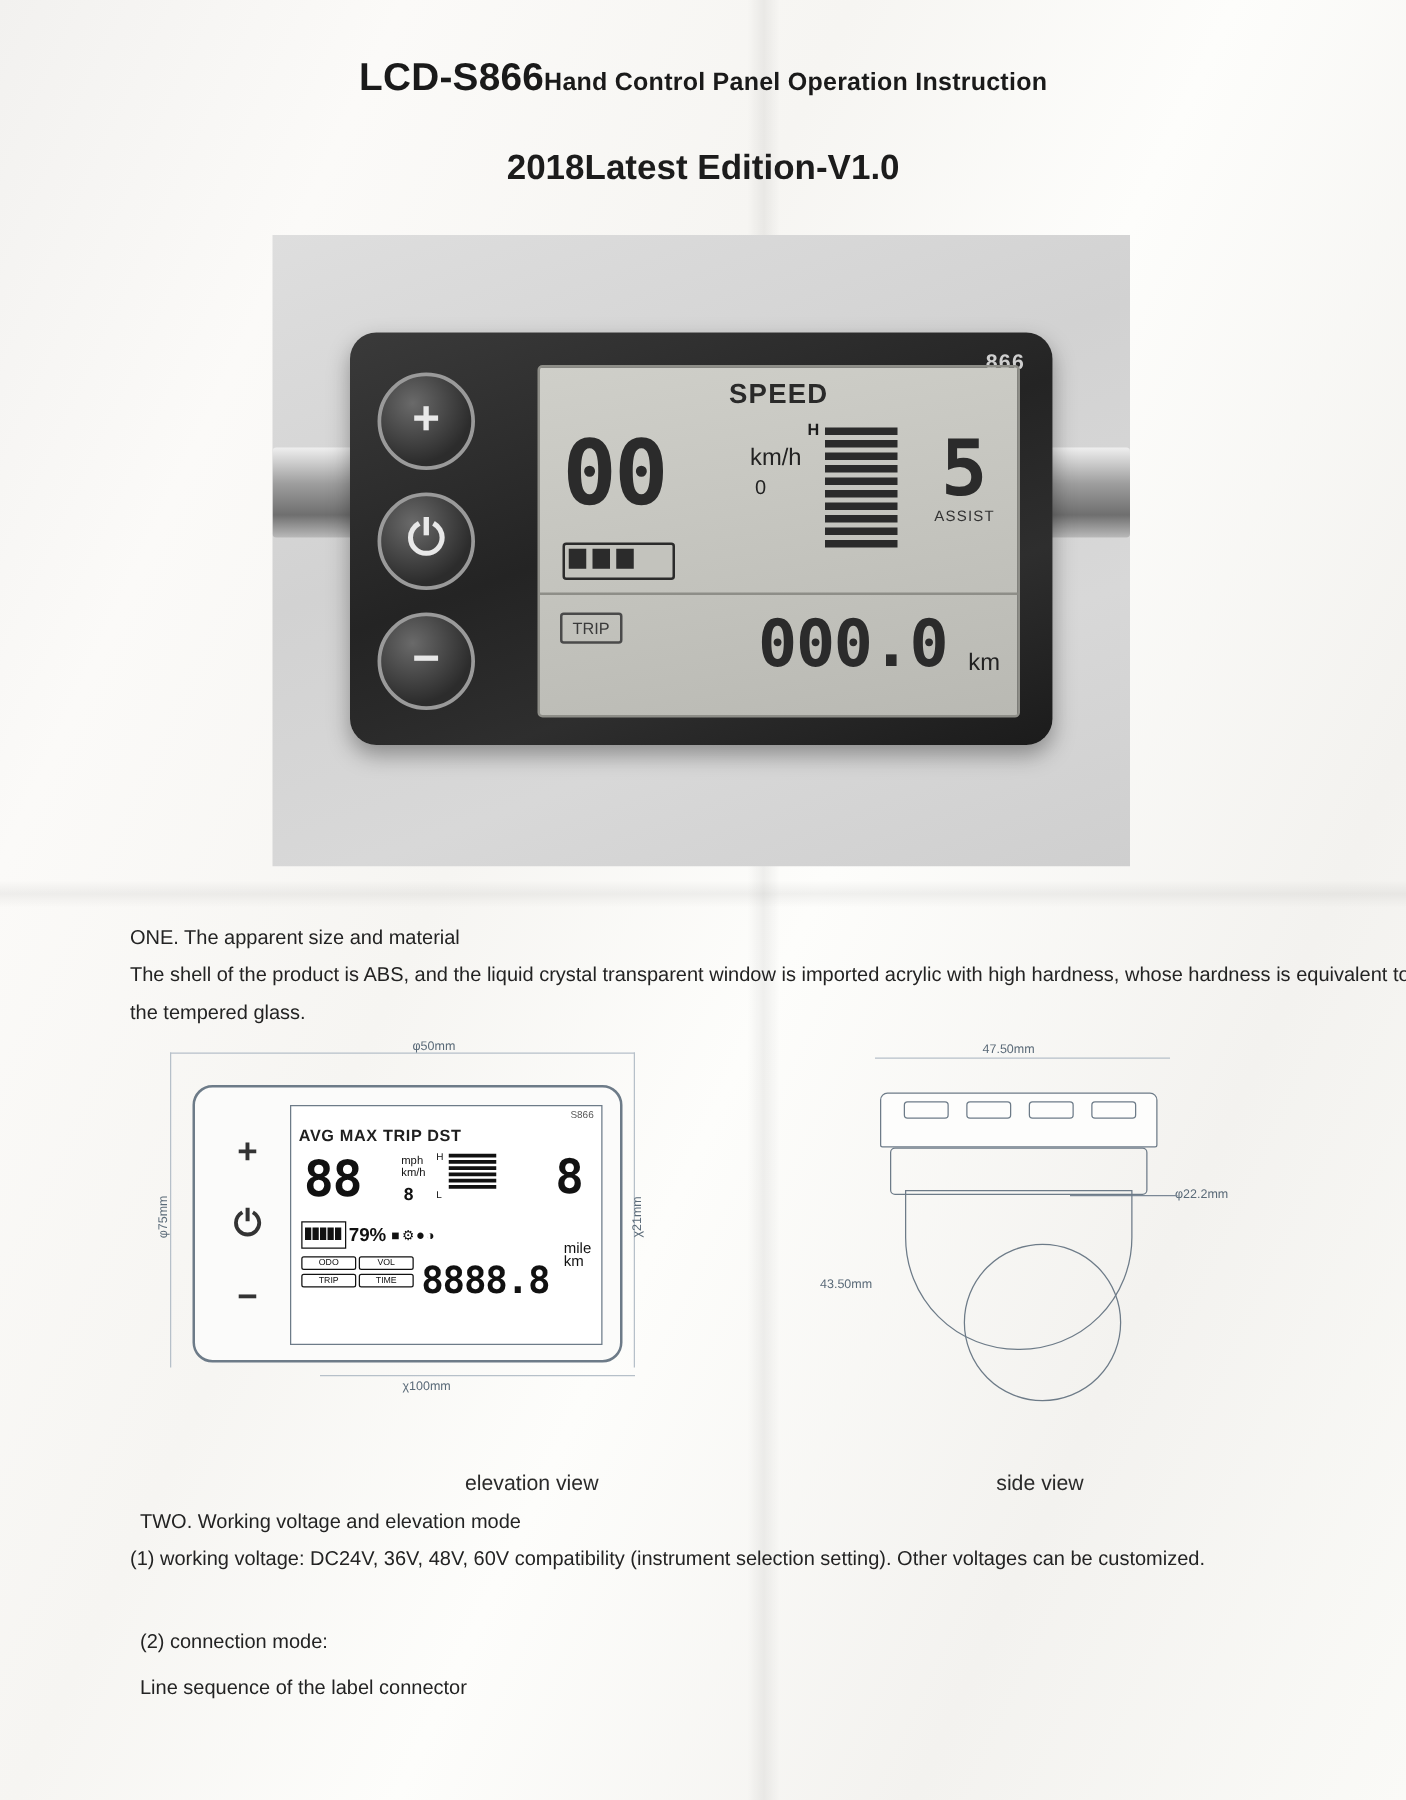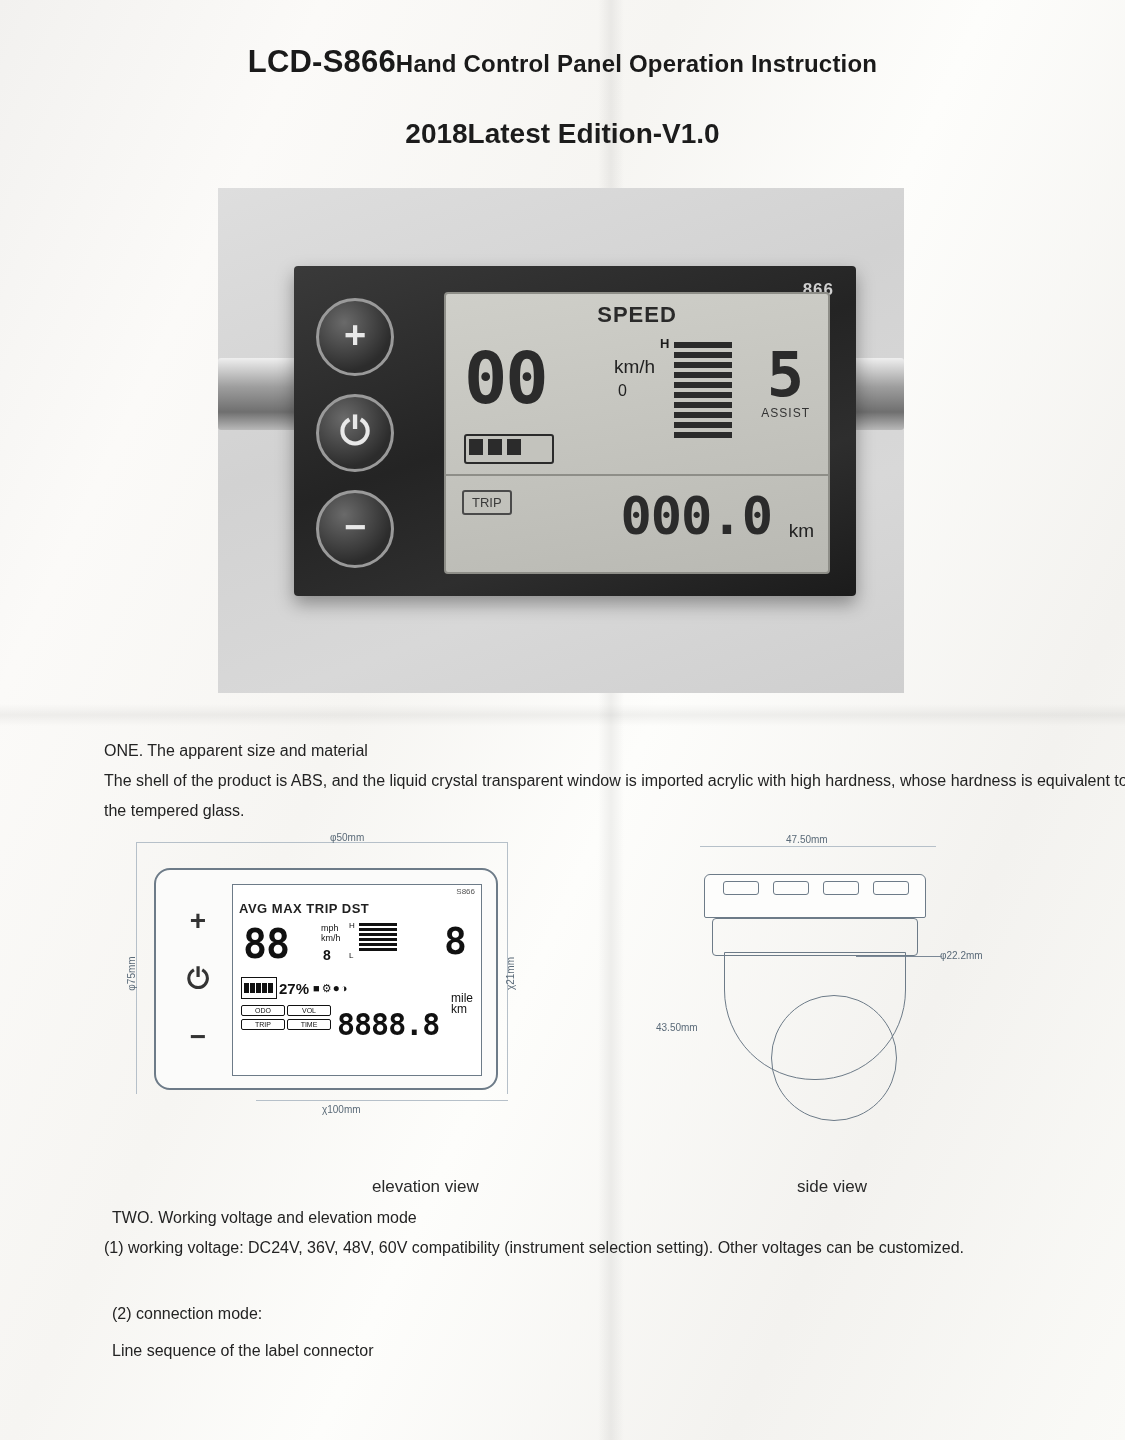--- a/index.html
+++ b/index.html
@@ -33,21 +33,21 @@
   .title1 {
     position: absolute;
     top: 44px; left: 0; right: 0;
     text-align: center;
     font-size: 27px;
     font-weight: bold;
     letter-spacing: 0.2px;
     color: #1a1a1a;
   }
   .title1 .model { font-size: 31px; }
-  .title1 .rest { font-size: 24px; }
+  .title1 .rest { font-size: 20px; }
   .title2 {
     position: absolute;
     top: 118px; left: 0; right: 0;
     text-align: center;
     font-size: 28px;
     font-weight: bold;
   }
 
   
   .photo {
@@ -66,23 +66,22 @@
     border-radius: 3px;
   }
   .bar-left { left: 0; width: 90px; }
   .bar-right { right: 0; width: 90px; }
 
   .device {
     position: absolute;
     left: 62px; top: 78px;
     width: 562px; height: 330px;
     background: linear-gradient(160deg,#3a3a3a,#242424 45%,#2e2e2e 70%,#1b1b1b);
-    border-radius: 4px;
+    border-radius: 21px;
     box-shadow: 0 8px 18px rgba(0,0,0,0.35);
-    margin-left: 14px;
   }
   .dev-code {
     position: absolute;
     right: 22px; top: 14px;
     color: #cfcfcf;
     font-size: 17px;
     font-weight: bold;
     letter-spacing: 1px;
   }
   .btn-col {
@@ -399,21 +398,21 @@
           <i></i>
           <i></i>
           <i></i>
           <i></i>
           <i></i>
           <i></i>
         </div>
       <div class="mini-assist">8</div>
 
       <div class="mini-mid">
-        <span class="mini-batt"><i></i><i></i><i></i><i></i><i></i></span><span class="mini-pct">27%</span><span class="mini-icons">■⚙⏺◑</span>
+        <span class="mini-batt"><i></i><i></i><i></i><i></i><i></i></span><span class="mini-pct">79%</span><span class="mini-icons">■⚙⏺◑</span>
       </div>
 
       <div class="mini-tagbox">
         <div class="mini-tag">ODO</div>
         <div class="mini-tag">TRIP</div>
       </div>
       <div class="mini-tagbox" style="left:54px;">
         <div class="mini-tag">VOL</div>
         <div class="mini-tag">TIME</div>
       </div>

